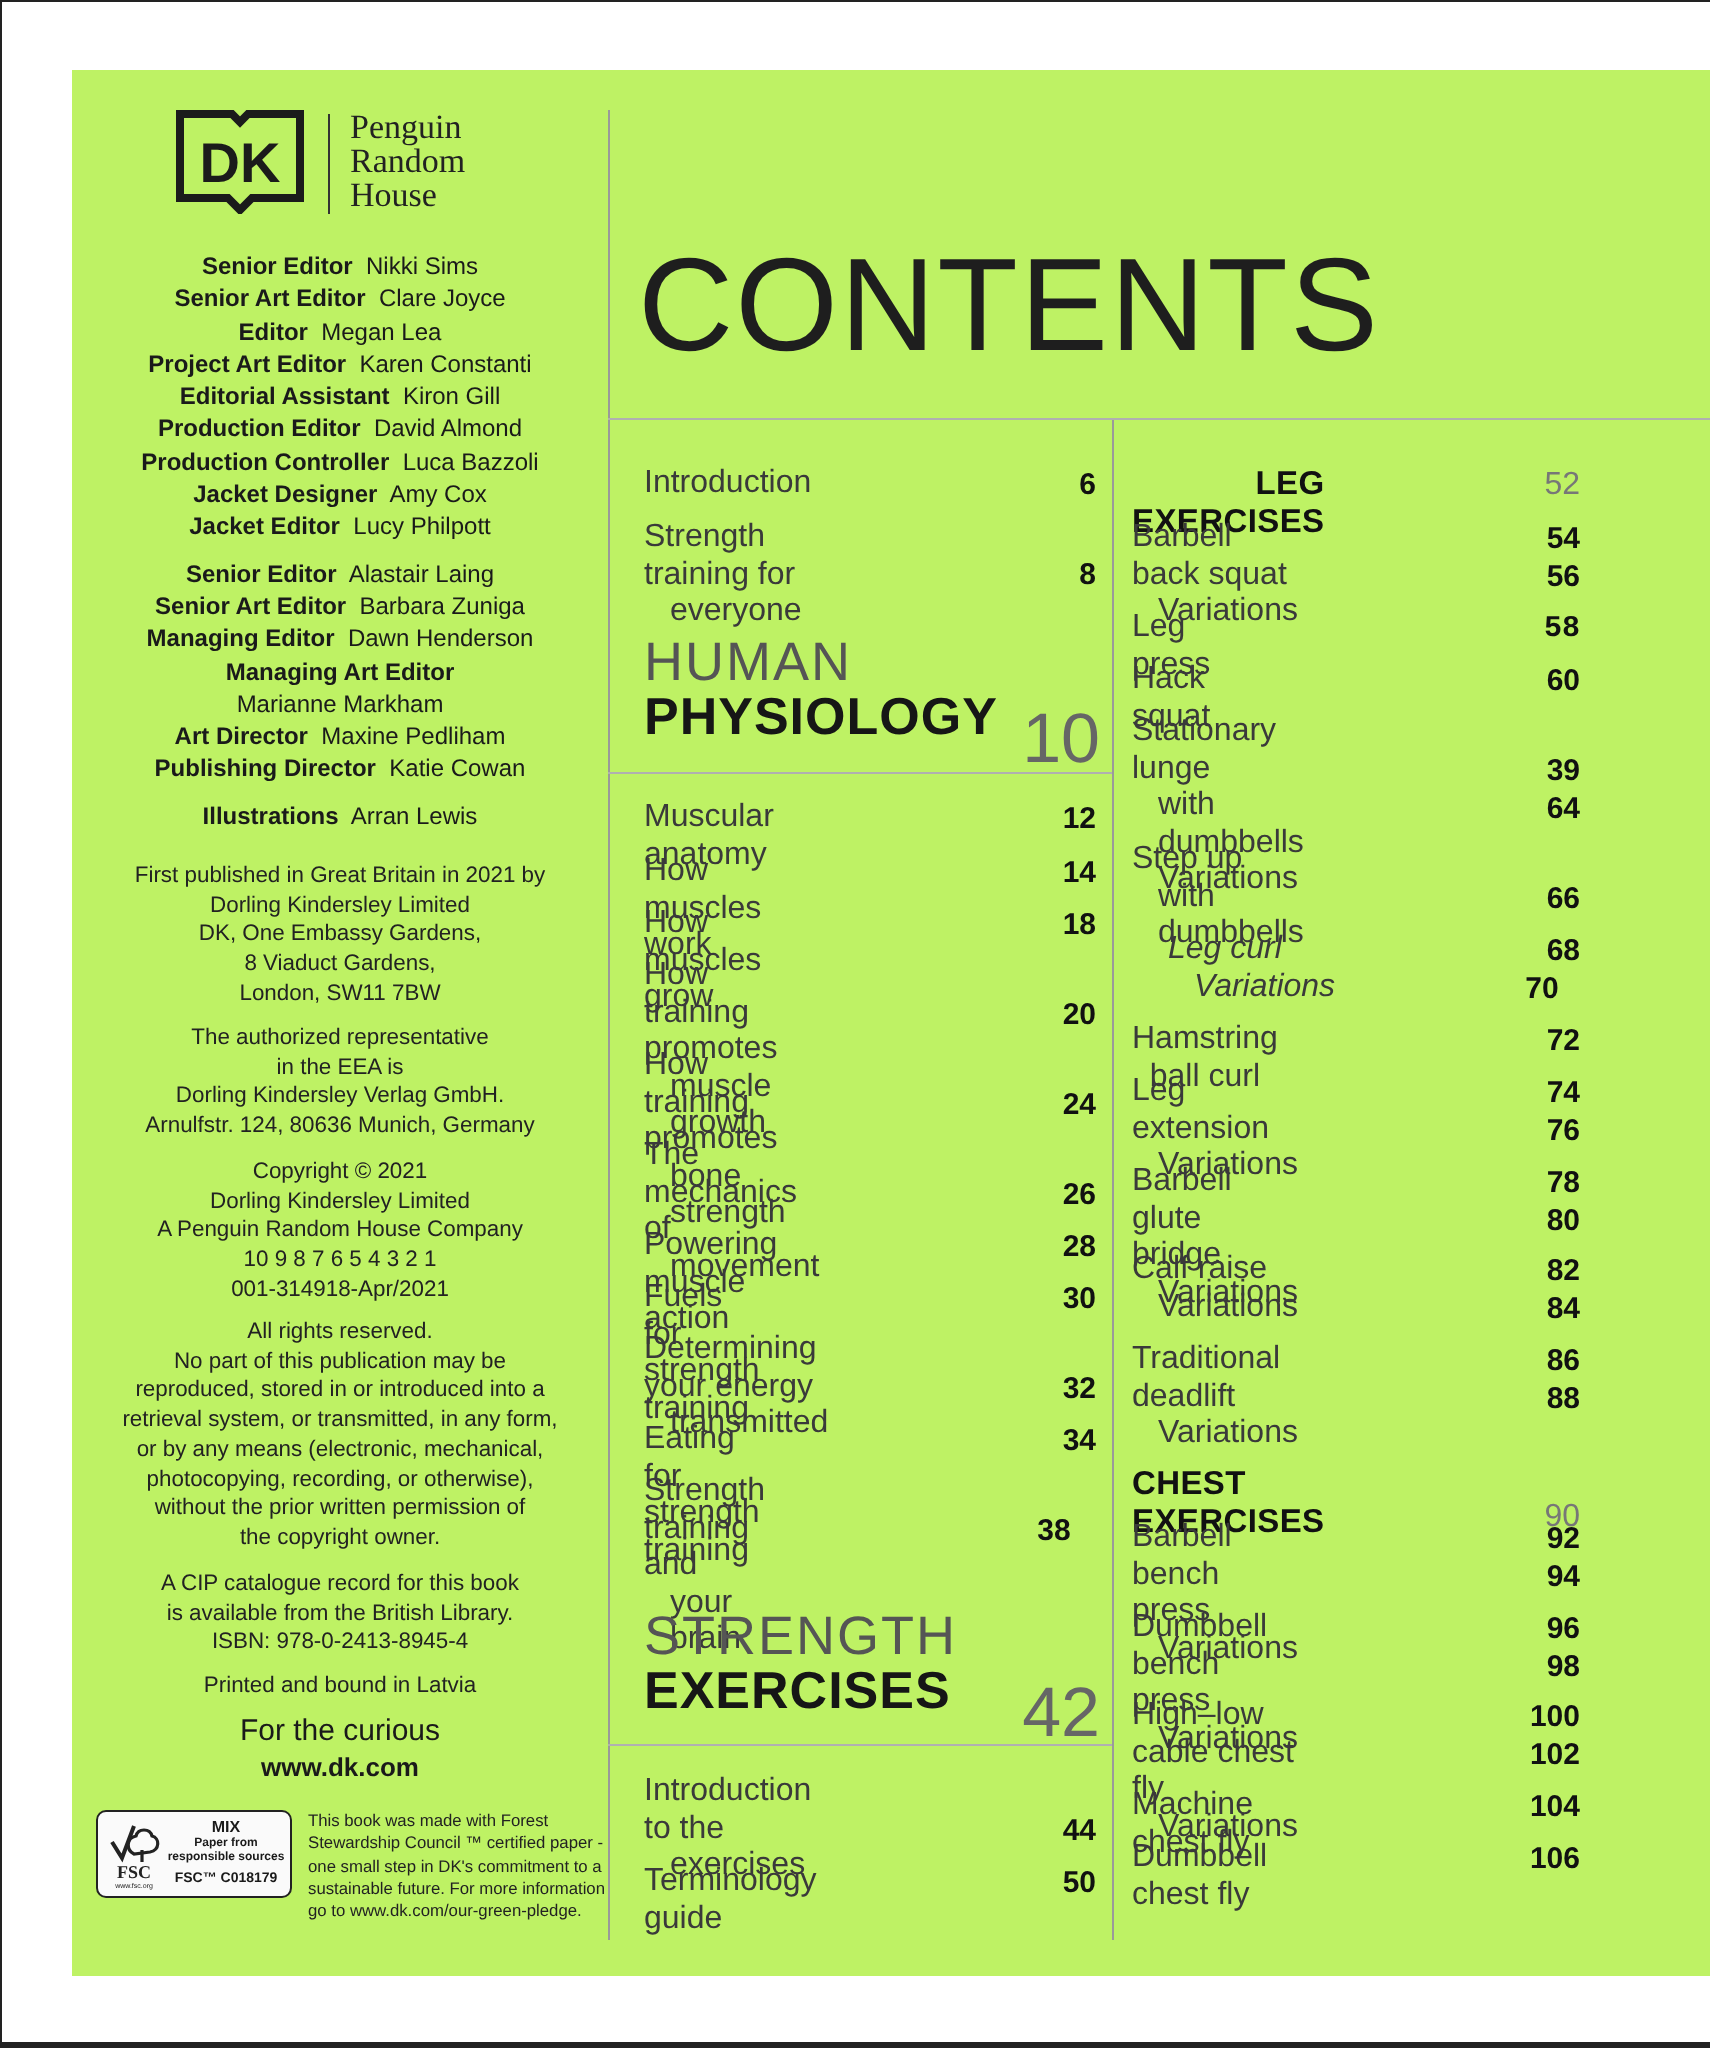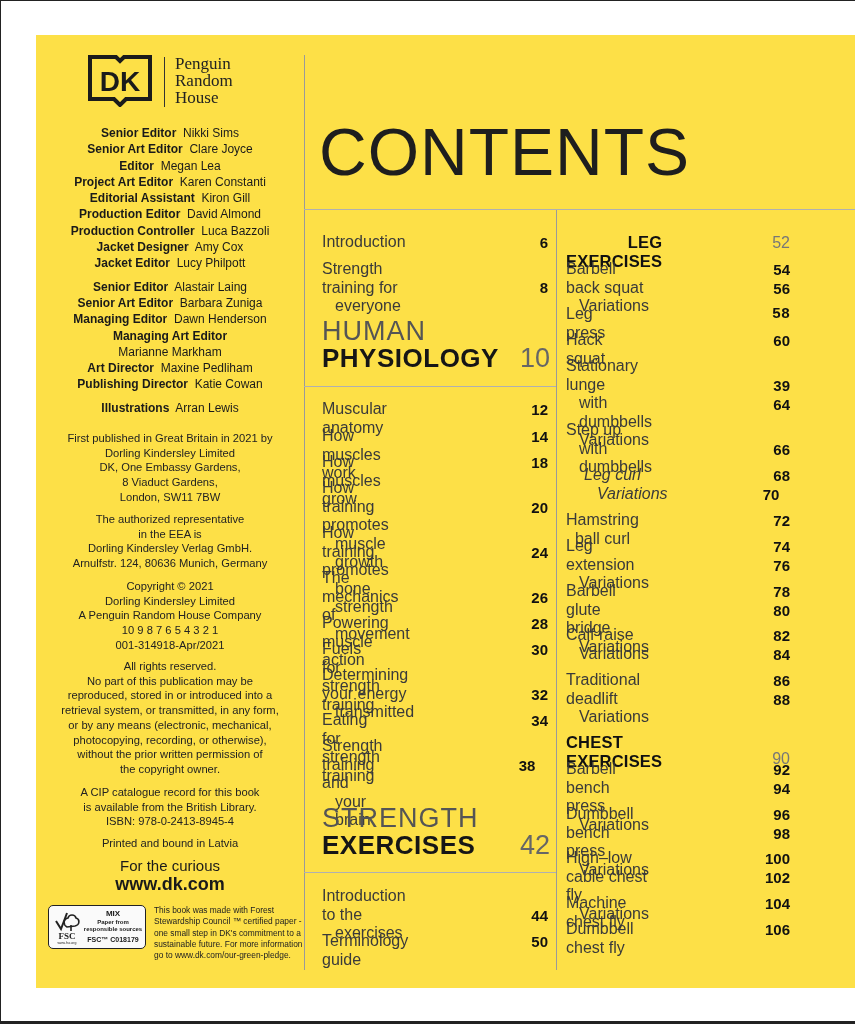--- a/index.html
+++ b/index.html
@@ -5,35 +5,35 @@
   html, body { margin: 0; padding: 0; }
   body {
     width: 855px; height: 1024px; position: relative; overflow: hidden;
     background: #ffffff; font-family: "Liberation Sans", sans-serif; color: #1a1a1a;
   }
   .frame-top { position: absolute; left: 0; top: 0; width: 855px; height: 1px; background: #222; }
   .frame-left { position: absolute; left: 0; top: 0; width: 1px; height: 1024px; background: #222; }
   .frame-bottom { position: absolute; left: 0; top: 1021px; width: 855px; height: 3px; background: #222; }
   .page {
     position: absolute; left: 36px; top: 35px; width: 819px; height: 953px;
-    background: #fde047;
+    background: #bef264;
   }
   
   .imprint { position: absolute; left: 0; top: 0; width: 268px; text-align: center; }
   .logo-row { position: absolute; left: 52px; top: 20px; height: 56px; display: flex; align-items: flex-start; }
   .dk-logo { width: 64px; height: 52px; position: relative; }
   .dk-logo svg { display: block; }
   .logo-divider { width: 1px; height: 50px; background: #333; margin: 2px 10px 0 12px; }
   .prh { font-family: "Liberation Serif", serif; font-size: 17px; line-height: 17px; color: #222; text-align: left; }
   .credits { position: absolute; left: 0; top: 90px; width: 268px; font-size: 12px; line-height: 16.3px; }
   .credits .role { font-weight: bold; }
   .credits .gap { height: 7px; }
   .legal { position: absolute; left: 0; width: 268px; font-size: 11.2px; line-height: 14.7px; color: #222; }
   .curious { position: absolute; left: 0; top: 822px; width: 268px; font-size: 15px; line-height: 18px; }
-  .curious .url { font-weight: bold; font-size: 18px; }
+  .curious .url { font-weight: bold; font-size: 13px; }
   .fsc-box {
     position: absolute; left: 12px; top: 870px; width: 96px; height: 42px;
     border: 1.3px solid #222; border-radius: 5px; background: #fafafa;
   }
   .fsc-mark { position: absolute; left: 4px; top: 3px; width: 28px; height: 36px; }
   .fsc-text { position: absolute; left: 34px; top: 3px; width: 60px; text-align: center; font-size: 6px; line-height: 7px; font-weight: bold; }
   .fsc-text .mix { font-size: 8px; line-height: 10px; }
   .fsc-text .code { font-size: 7px; margin-top: 3px; }
   .fsc-note { position: absolute; left: 118px; top: 870px; width: 150px; font-size: 8.4px; line-height: 11.3px; text-align: left; color: #222; }
   
@@ -46,21 +46,21 @@
   }
   .col { position: absolute; }
   .entry { position: absolute; font-size: 16px; line-height: 18.5px; color: #3a3a3a; }
   .entry .t { display: block; }
   .entry .l2 { padding-left: 13px; }
   .pg { position: absolute; text-align: right; font-weight: bold; font-size: 15px; color: #111; }
   .section-head { position: absolute; font-size: 16.5px; font-weight: bold; letter-spacing: 0.2px; color: #111; }
   .section-pg { position: absolute; font-size: 16px; color: #777; text-align: right; }
   .big-light { position: absolute; font-size: 27px; line-height: 28px; font-weight: normal; color: #555; letter-spacing: 1px; }
   .big-bold { position: absolute; font-size: 26px; line-height: 28px; font-weight: bold; color: #161616; letter-spacing: 0.5px; }
-  .big-pg { position: absolute; font-size: 27px; line-height: 28px; color: #666; text-align: right; }
+  .big-pg { position: absolute; font-size: 35px; line-height: 28px; color: #666; text-align: right; margin-top: 12px; }
 </style>
 </head>
 <body>
 
 <div class="frame-top"></div>
 <div class="frame-left"></div>
 <div class="frame-bottom"></div>
 
 <div class="page">
 

